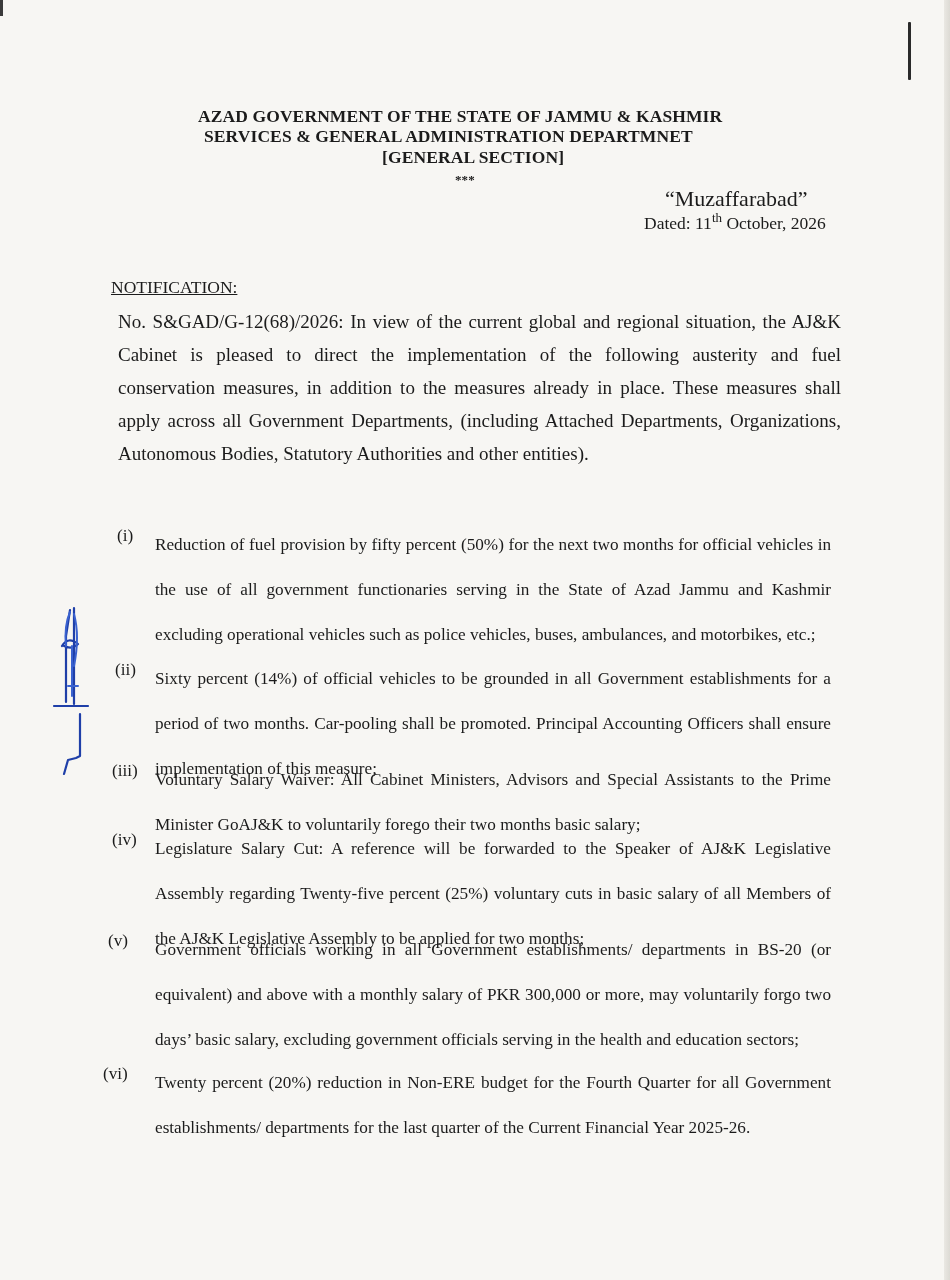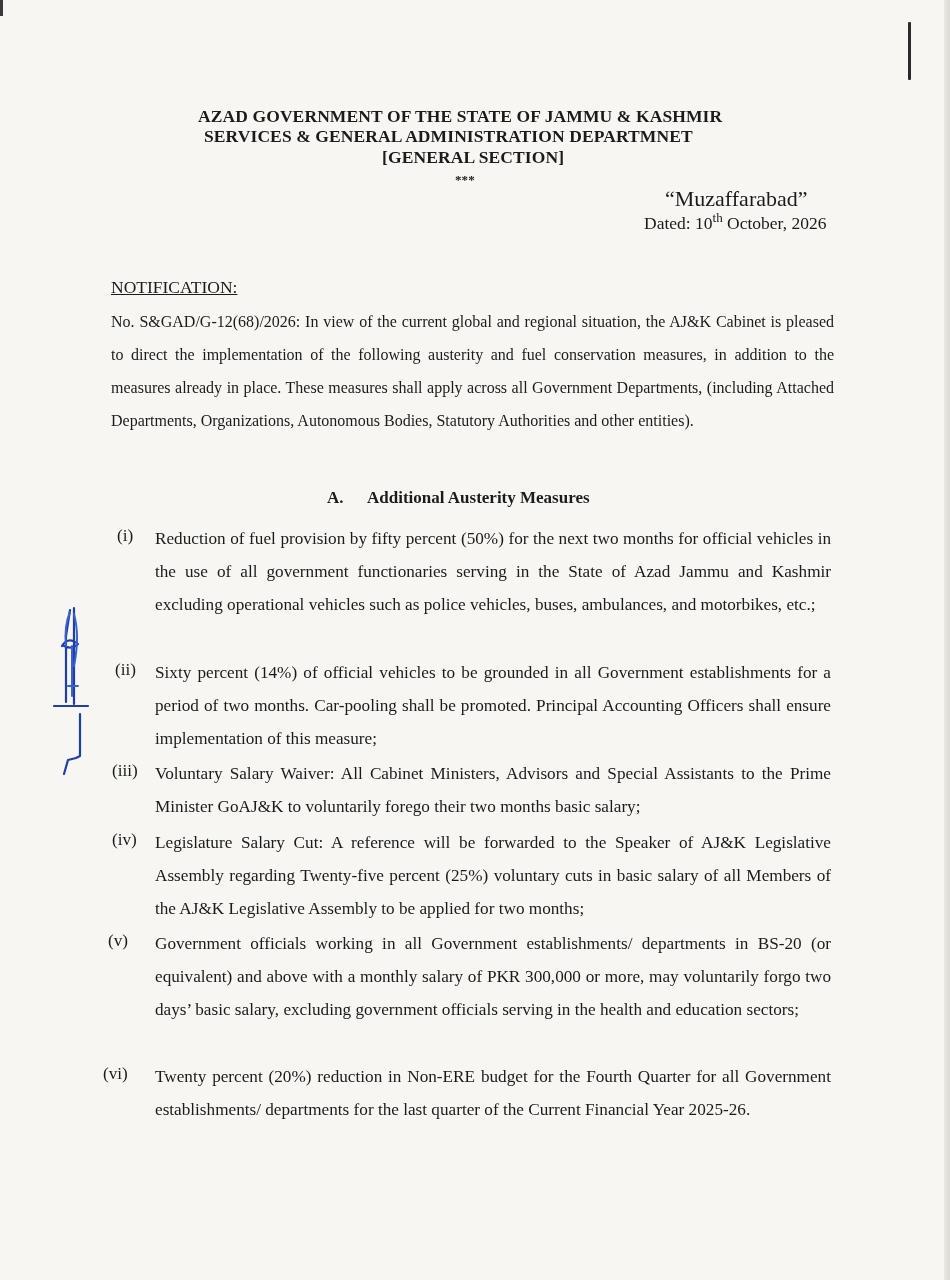--- a/index.html
+++ b/index.html
@@ -20,28 +20,28 @@
   .header .l2 { position:absolute; left:204px; top:20px; white-space:nowrap; }
   .header .l3 { position:absolute; left:369px; top:41px; white-space:nowrap;margin-left:13px; }
   .header .stars { position:absolute; left:455px; top:64px; font-size:13px; white-space:nowrap; }
 
   .place { position:absolute; top:186px; left:665px; font-size:22px; white-space:nowrap; }
   .dated { position:absolute; top:210px; left:644px; font-size:17.5px; white-space:nowrap; }
   .dated sup { font-size:13px; }
 
   .notif-title { position:absolute; top:277px; left:111px; font-size:17.5px; font-weight:normal; text-decoration:underline; }
 
-  .intro { position:absolute; top:305px; left:111px; width:723px; font-size:16px; line-height:33px; text-align:justify; }
+  .intro { position:absolute; top:305px; left:118px; width:723px; font-size:19px; line-height:33px; text-align:justify; }
 
   .section-a { position:absolute; top:488px; left:327px; font-size:17px; font-weight:bold; white-space:nowrap; }
   .section-a .letter { display:inline-block; width:40px; }
 
   .item { position:absolute; left:0; width:950px; }
   .item .num { position:absolute; font-size:17.2px; white-space:nowrap; }
-  .item .text { position:absolute; left:155px; width:676px; font-size:17.2px; line-height:33px; text-align:justify; }
+  .item .text { position:absolute; left:155px; width:676px; font-size:17.2px; line-height:45px; text-align:justify; }
 
   .footer { position:absolute; top:1296px; left:463px; font-size:14px; }
 
   .signature { position:absolute; left:44px; top:606px; width:60px; height:170px; }
 </style>
 </head>
 <body>
 
 <div class="page">
   <div class="edge-mark2"></div>
@@ -49,28 +49,25 @@
   <div class="edge-right"></div>
 
   <div class="header">
     <div class="l1">AZAD GOVERNMENT OF THE STATE OF JAMMU &amp; KASHMIR</div>
     <div class="l2">SERVICES &amp; GENERAL ADMINISTRATION DEPARTMNET</div>
     <div class="l3">[GENERAL SECTION]</div>
     <div class="stars">***</div>
   </div>
 
   <div class="place">“Muzaffarabad”</div>
-  <div class="dated"><span>Dated: 10</span><sup>th</sup><span> October, 2026</span></div>
+  <div class="dated"><span>Dated: 11</span><sup>th</sup><span> October, 2026</span></div>
 
   <div class="notif-title">NOTIFICATION:</div>
   <div class="intro">No. S&amp;GAD/G-12(68)/2026: In view of the current global and regional situation, the AJ&amp;K Cabinet is pleased to direct the implementation of the following austerity and fuel conservation measures, in addition to the measures already in place. These measures shall apply across all Government Departments, (including Attached Departments, Organizations, Autonomous Bodies, Statutory Authorities and other entities).</div>
 
-  <div class="section-a">
-    <span class="letter">A.</span><span>Additional Austerity Measures</span>
-  </div>
 
   <div class="item" style="top:522px;">
     <span class="num" style="left:117px; top:4px;">(i)</span>
     <div class="text" style="top:0;">Reduction of fuel provision by fifty percent (50%) for the next two months for official vehicles in the use of all government functionaries serving in the State of Azad Jammu and Kashmir excluding operational vehicles such as police vehicles, buses, ambulances, and motorbikes, etc.;</div>
   </div>
 
   <div class="item" style="top:656px;">
     <span class="num" style="left:115px; top:4px;">(ii)</span>
     <div class="text" style="top:0;">Sixty percent (14%) of official vehicles to be grounded in all Government establishments for a period of two months. Car-pooling shall be promoted. Principal Accounting Officers shall ensure implementation of this measure;</div>
   </div>

